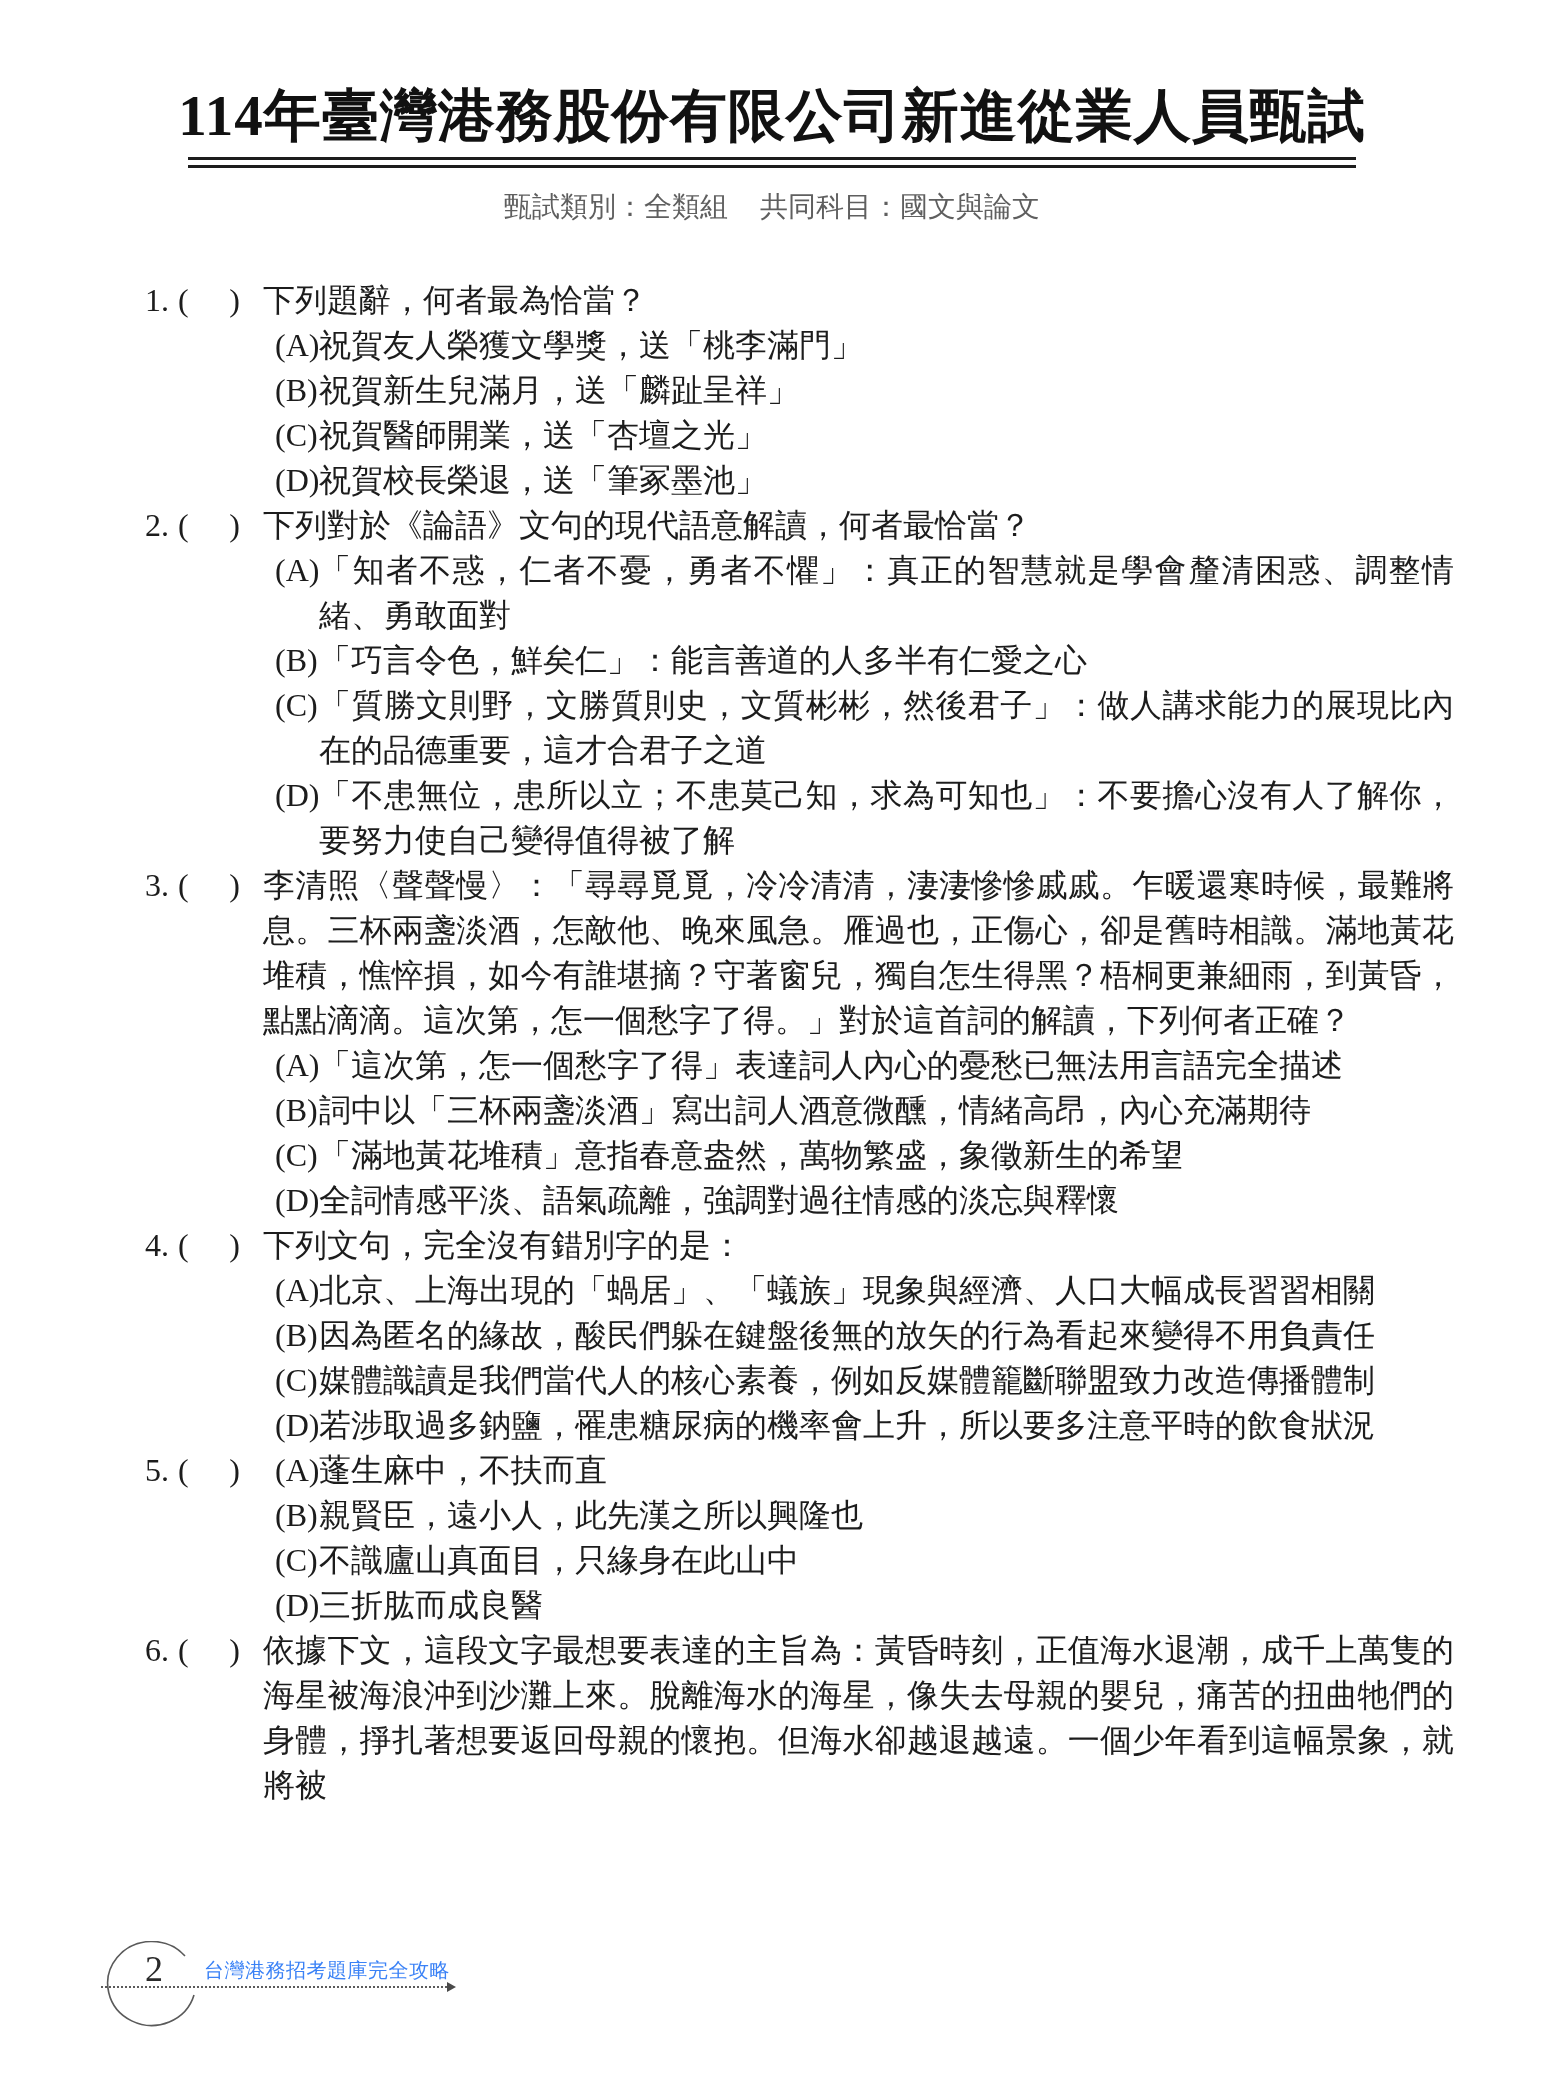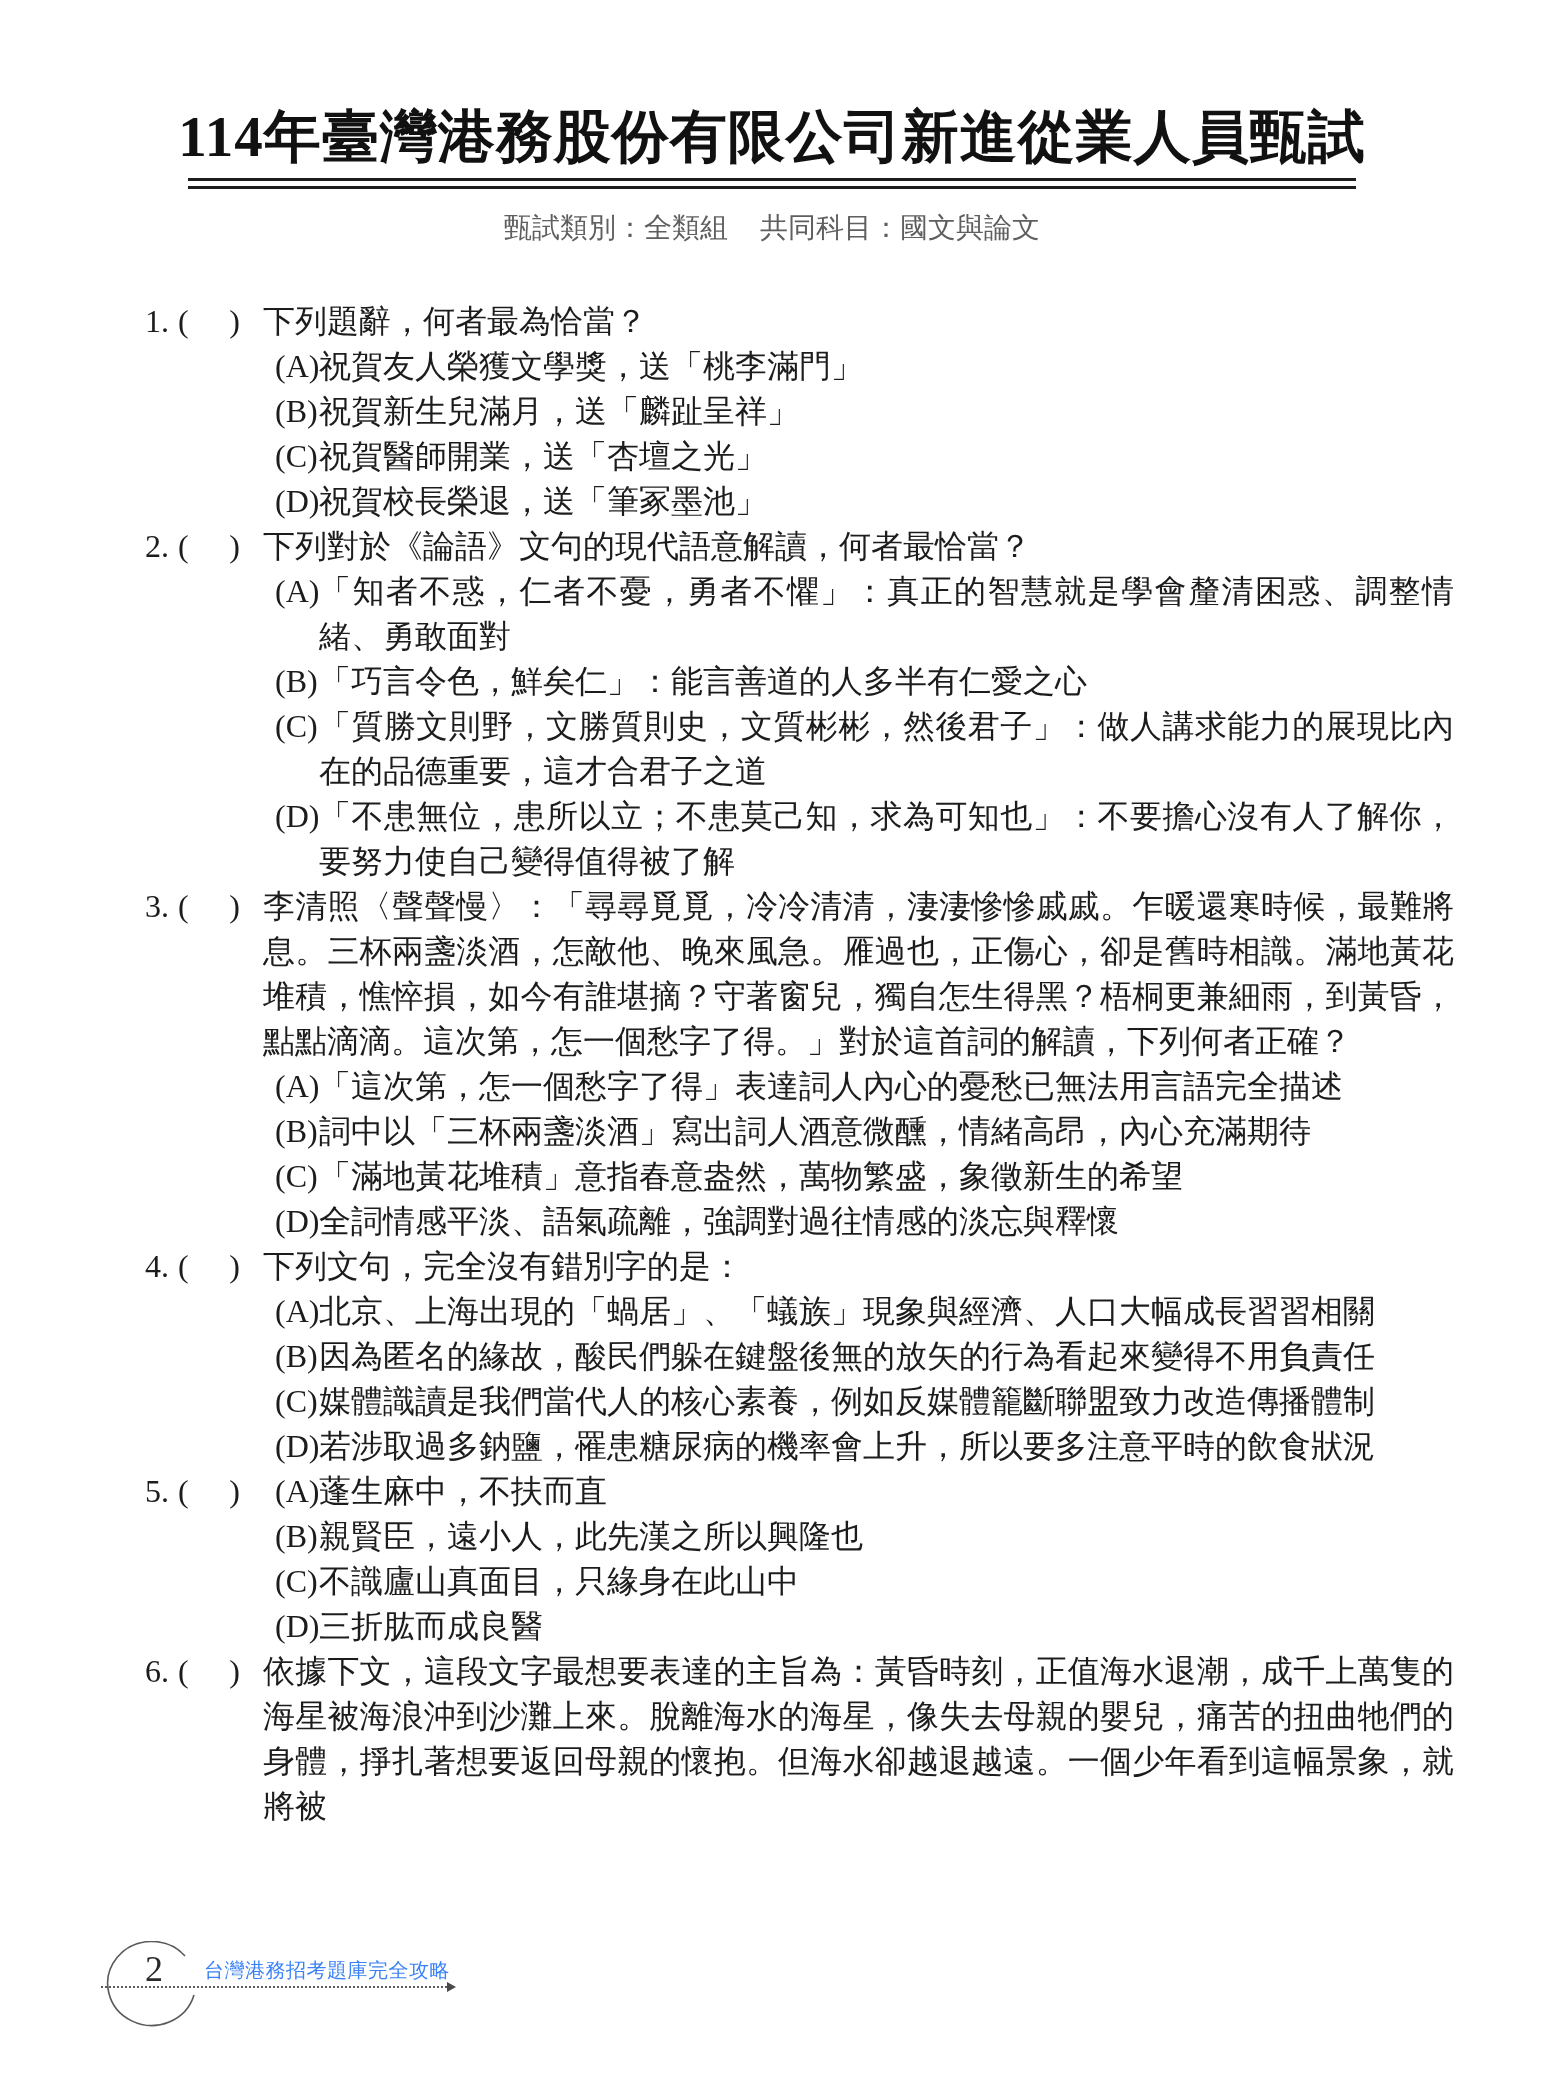--- a/index.html
+++ b/index.html
@@ -1,21 +1,21 @@
 <!DOCTYPE html>
 <html><head>
 <meta charset="utf-8">
 <style>
   html,body{margin:0;padding:0;}
   body{
     width:1544px;height:2095px;background:#ffffff;position:relative;overflow:hidden;
     font-family:"Liberation Serif","DejaVu Serif",serif;color:#1c1c1c;
   }
   .exam-title{
-    padding-top:105px;text-align:center;font-size:57px;font-weight:bold;
+    padding-top:84px;text-align:center;font-size:57px;font-weight:bold;
     line-height:1.12;letter-spacing:1px;color:#111;
   }
   .title-rule{
     width:1168px;margin:9px auto 0 auto;height:5px;
     border-top:3px solid #1d1d1d;border-bottom:3px solid #1d1d1d;
   }
   .subtitle-row{
     margin-top:20px;display:flex;justify-content:center;gap:32px;
     font-family:"Liberation Sans","DejaVu Sans",sans-serif;
     font-size:28px;color:#5f5f5f;

